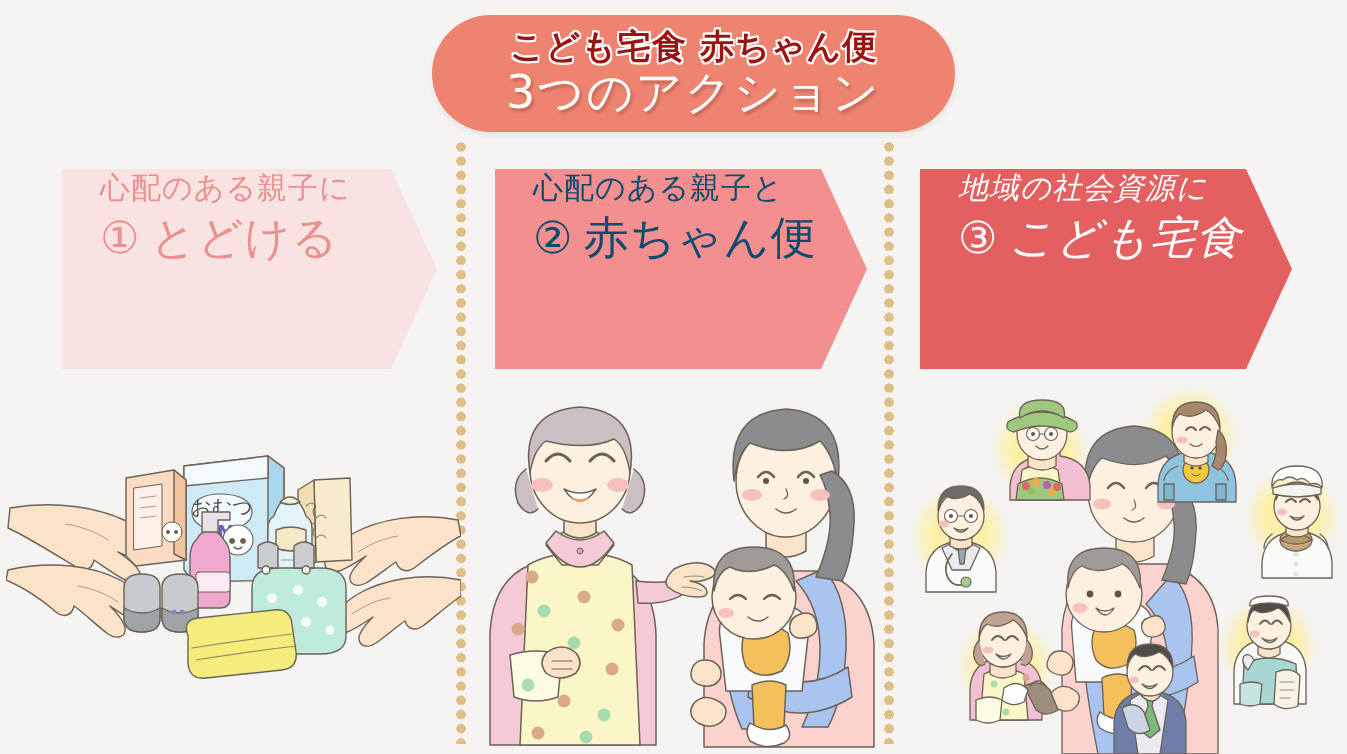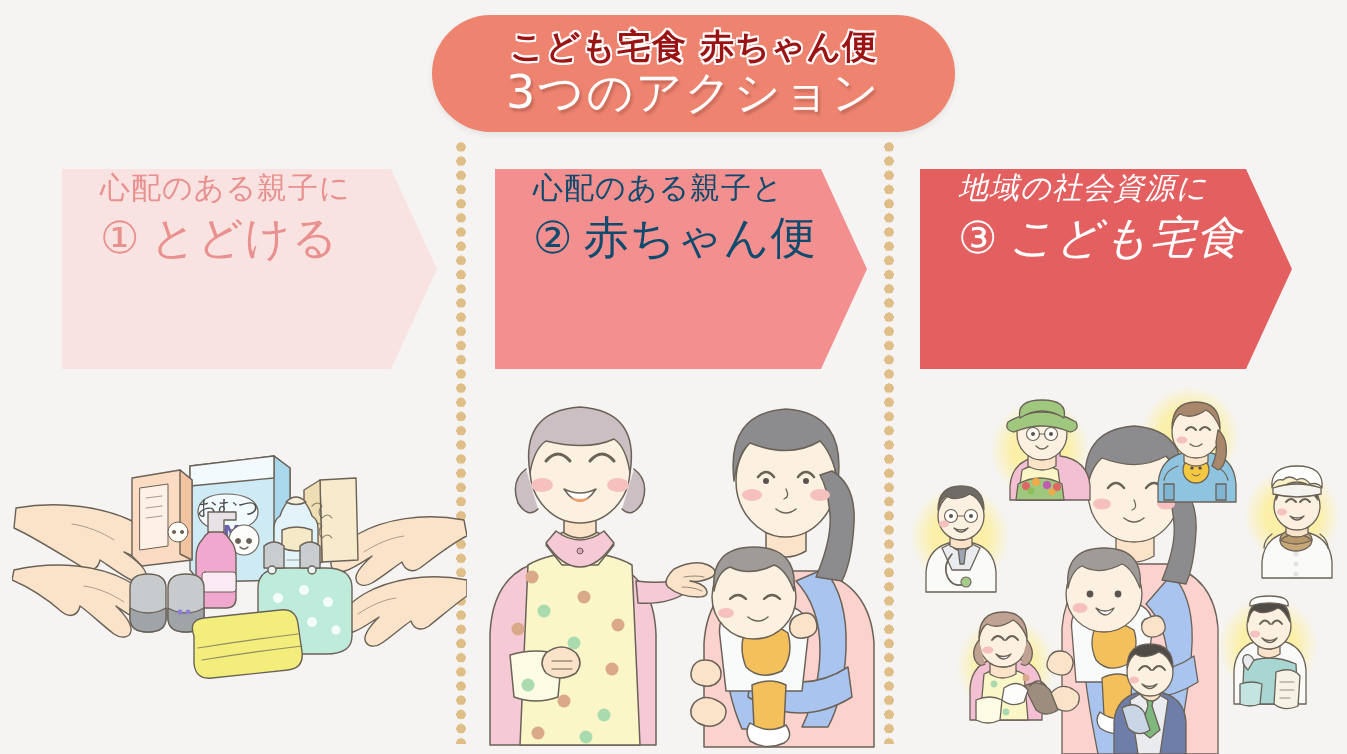--- a/index.html
+++ b/index.html
@@ -61,21 +61,21 @@
 
   #arrow-1 { left:62px; top:169px; width:375px; height:200px; background:#F9E2E2; }
   #arrow-1 .arrow-line1, #arrow-1 .arrow-line2 { color:#E8918E; }
   #arrow-2 { left:495px; top:169px; width:372px; height:200px; background:#F3908F; }
   #arrow-2 .arrow-line1, #arrow-2 .arrow-line2 { color:#0c4a6e; }
   #arrow-3 { left:920px; top:169px; width:372px; height:200px; background:#E45F5F; }
   #arrow-3 .arrow-line1, #arrow-3 .arrow-line2 { color:#FFFFFF;font-style:italic; }
 
   
   .illus { position:absolute; }
-  #illus-1 { left:12px;   top:420px; width:455px; height:334px; }
+  #illus-1 { left:6px;   top:420px; width:455px; height:334px; }
   #illus-2 { left:468px; top:385px; width:410px; height:369px; }
   #illus-3 { left:900px; top:378px; width:447px; height:376px; }
   .illus svg { width:100%; height:100%; display:block; }
 </style>
 </head>
 <body>
 
 <div class="stage">
 
   <div class="header-pill">

